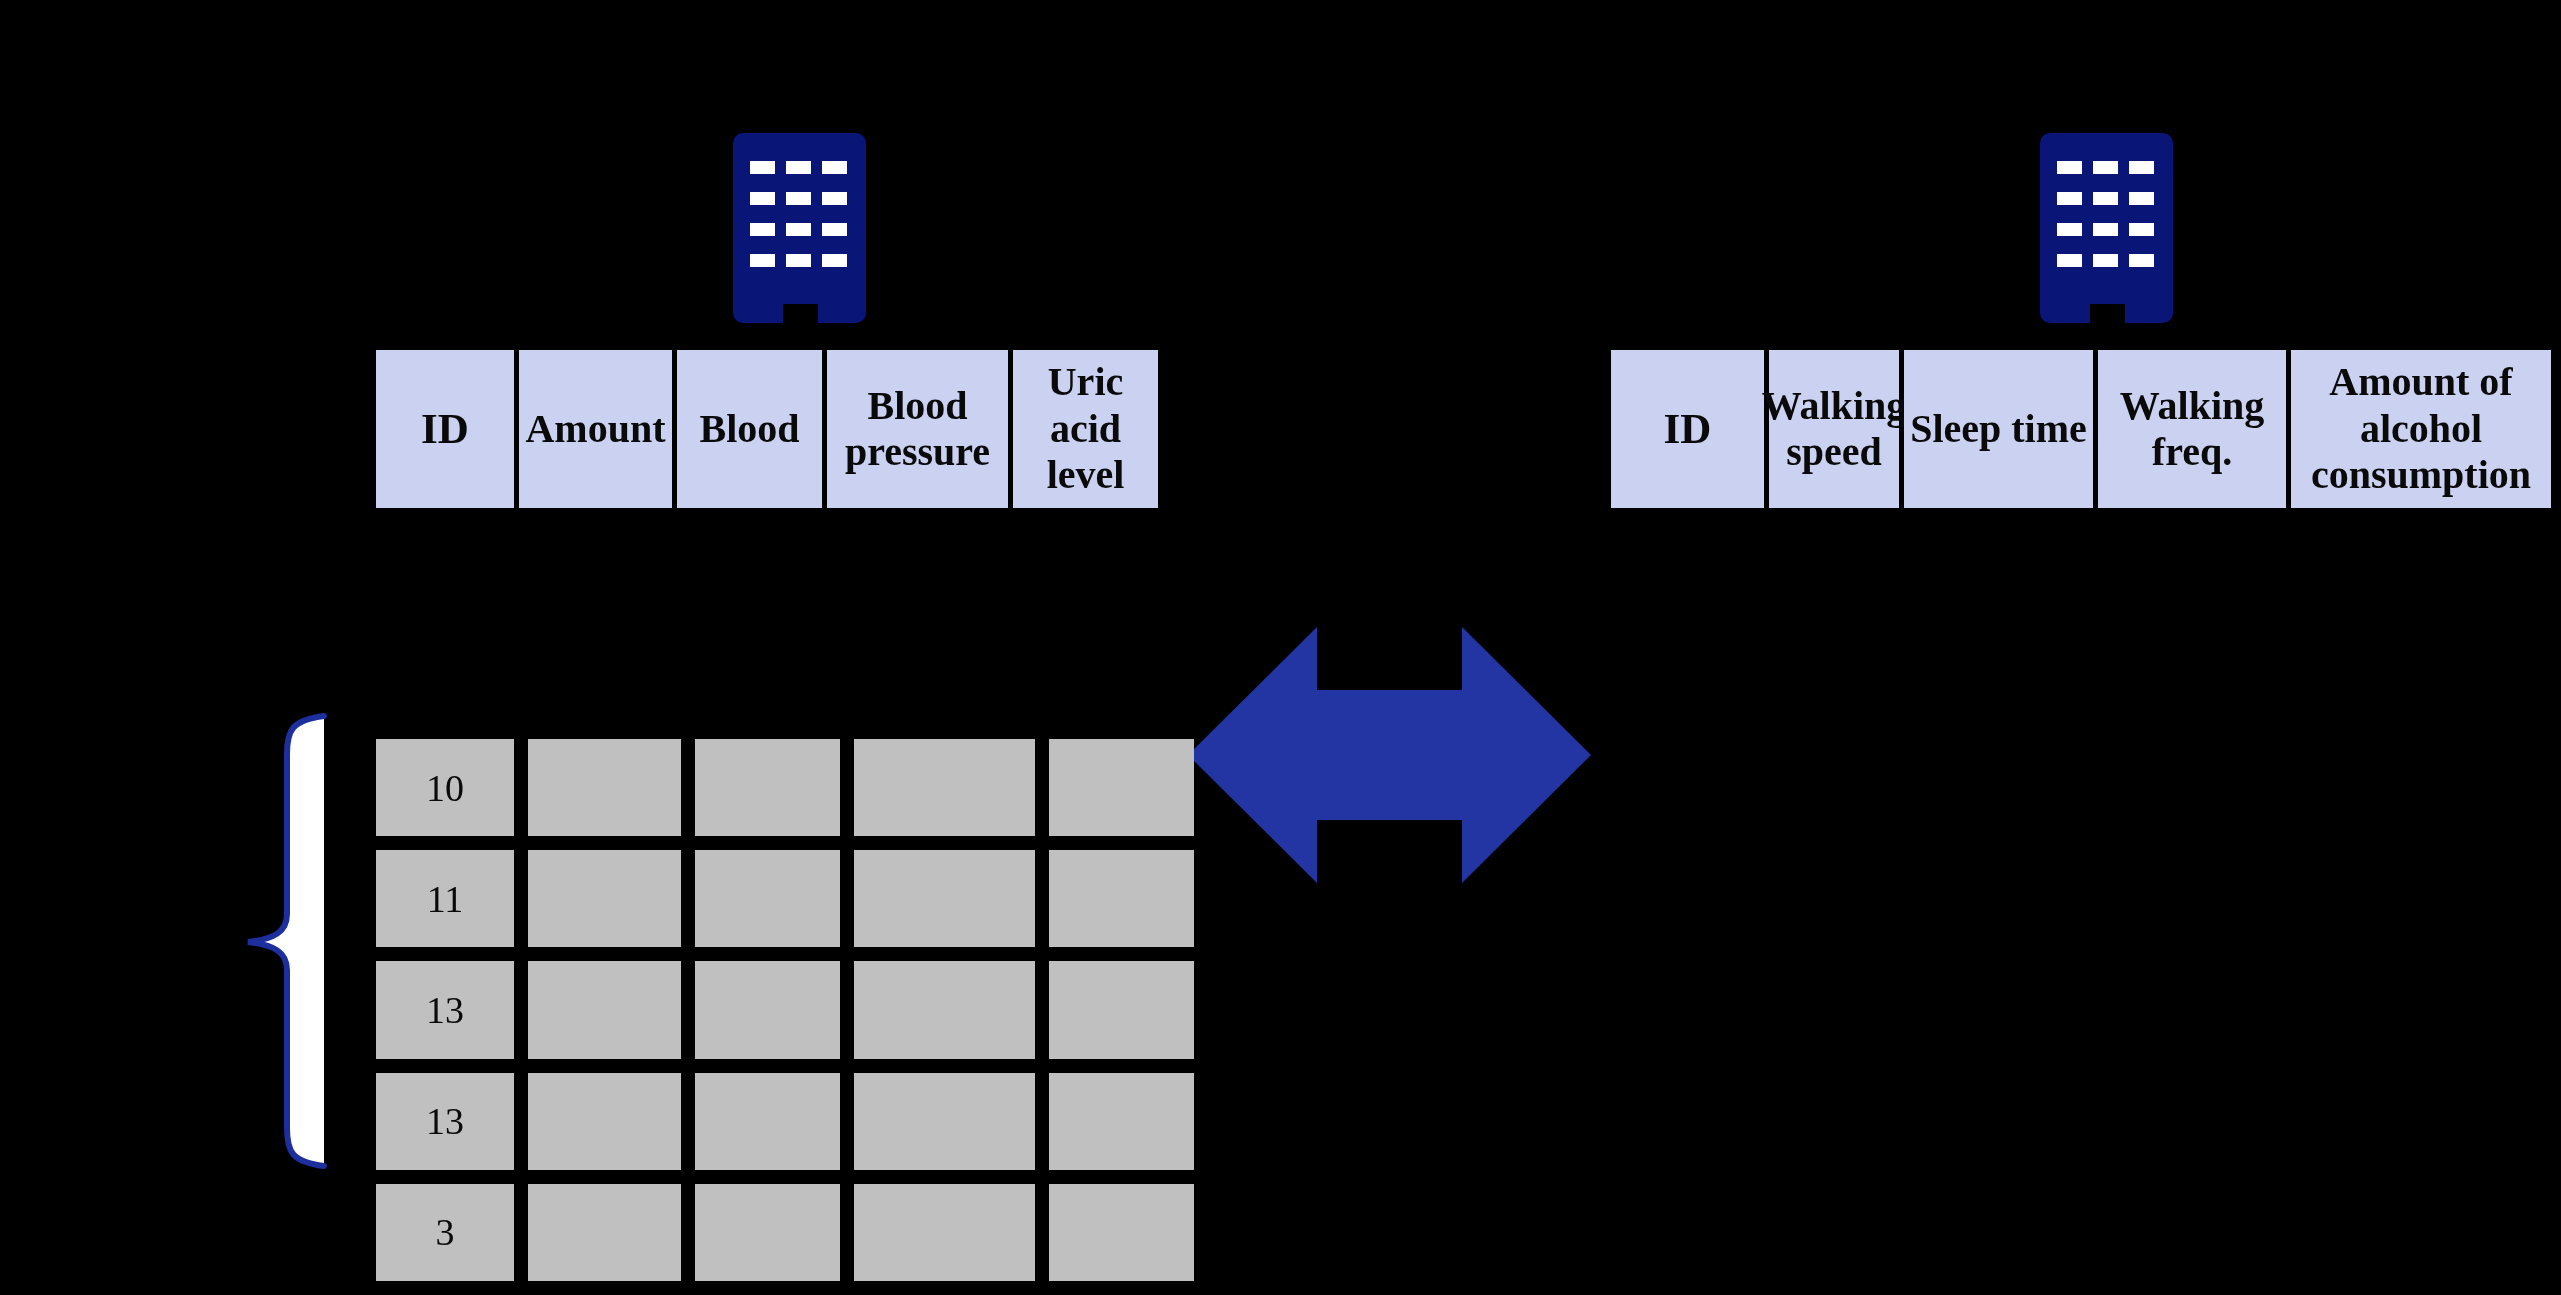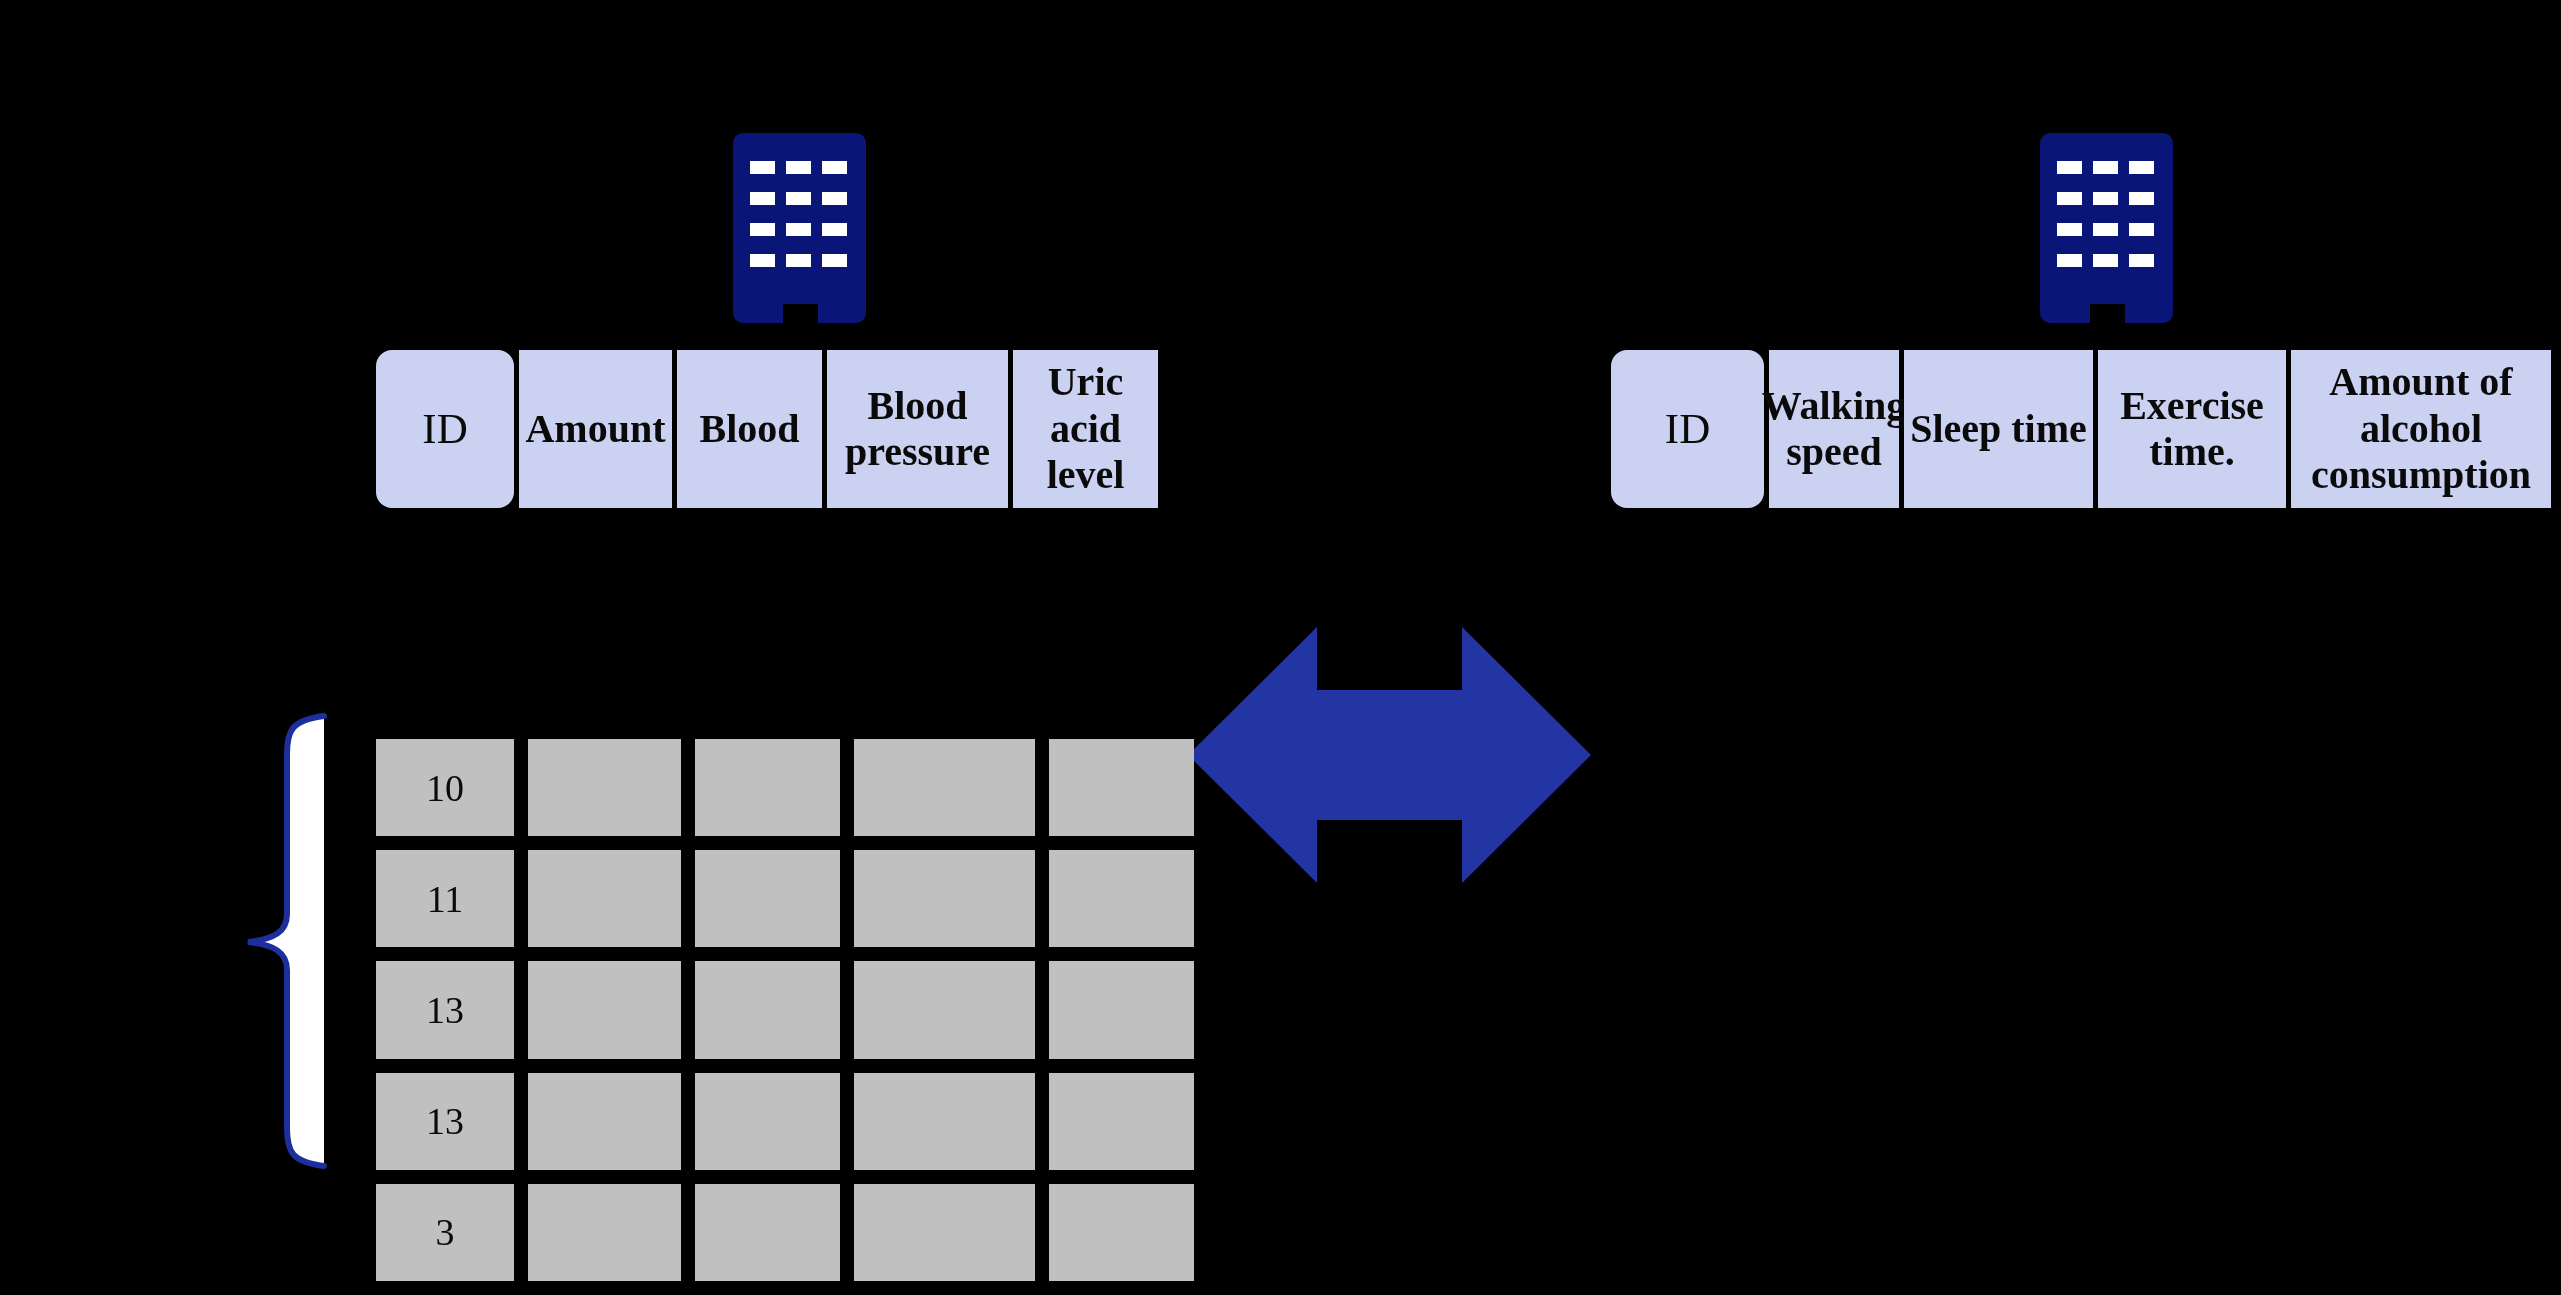--- a/index.html
+++ b/index.html
@@ -58,21 +58,21 @@
     background: #CBD1F1;
     color: #0a0a0a;
     display: flex;
     align-items: center;
     justify-content: center;
     text-align: center;
     font-weight: bold;
     font-size: 40px;
     line-height: 1.16;
   }
-  .hcell.plain { font-weight: normal; font-size: 43px; border-radius: 16px; }
+  .hcell.plain { font-weight: bold; font-size: 43px; }
 
   
   .dtable {
     position: absolute;
     left: 371px;
     top: 733px;
     width: 792px;
     height: 555px;
     box-sizing: border-box;
     display: grid;
@@ -141,21 +141,21 @@
     <div class="hcell">Amount</div>
     <div class="hcell">Blood</div>
     <div class="hcell">Blood pressure</div>
     <div class="hcell">Uric acid level</div>
   </div>
 
   <div class="htable right">
     <div class="hcell plain">ID</div>
     <div class="hcell">Walking speed</div>
     <div class="hcell">Sleep time</div>
-    <div class="hcell">Exercise time.</div>
+    <div class="hcell">Walking freq.</div>
     <div class="hcell">Amount of alcohol consumption</div>
   </div>
 
   <svg class="arrow-svg" width="420" height="274" viewBox="0 0 420 274">
     <polygon points="8,137 137,9 137,72 282,72 282,9 411,137 282,265 282,202 137,202 137,265" fill="#2235A3"></polygon>
   </svg>
 
   <svg class="brace-svg" width="92" height="458" viewBox="0 0 92 458">
     <path d="M 84 4 C 52 8 47 18 47 42 L 47 202 C 47 220 34 227 8 230 C 34 233 47 240 47 258 L 47 416 C 47 440 52 450 84 454 L 84 4 Z" fill="#FFFFFF" stroke="none"></path>
     <path d="M 84 4 C 52 8 47 18 47 42 L 47 202 C 47 220 34 227 8 230 C 34 233 47 240 47 258 L 47 416 C 47 440 52 450 84 454" fill="none" stroke="#1C2F9C" stroke-width="6" stroke-linecap="round"></path>

